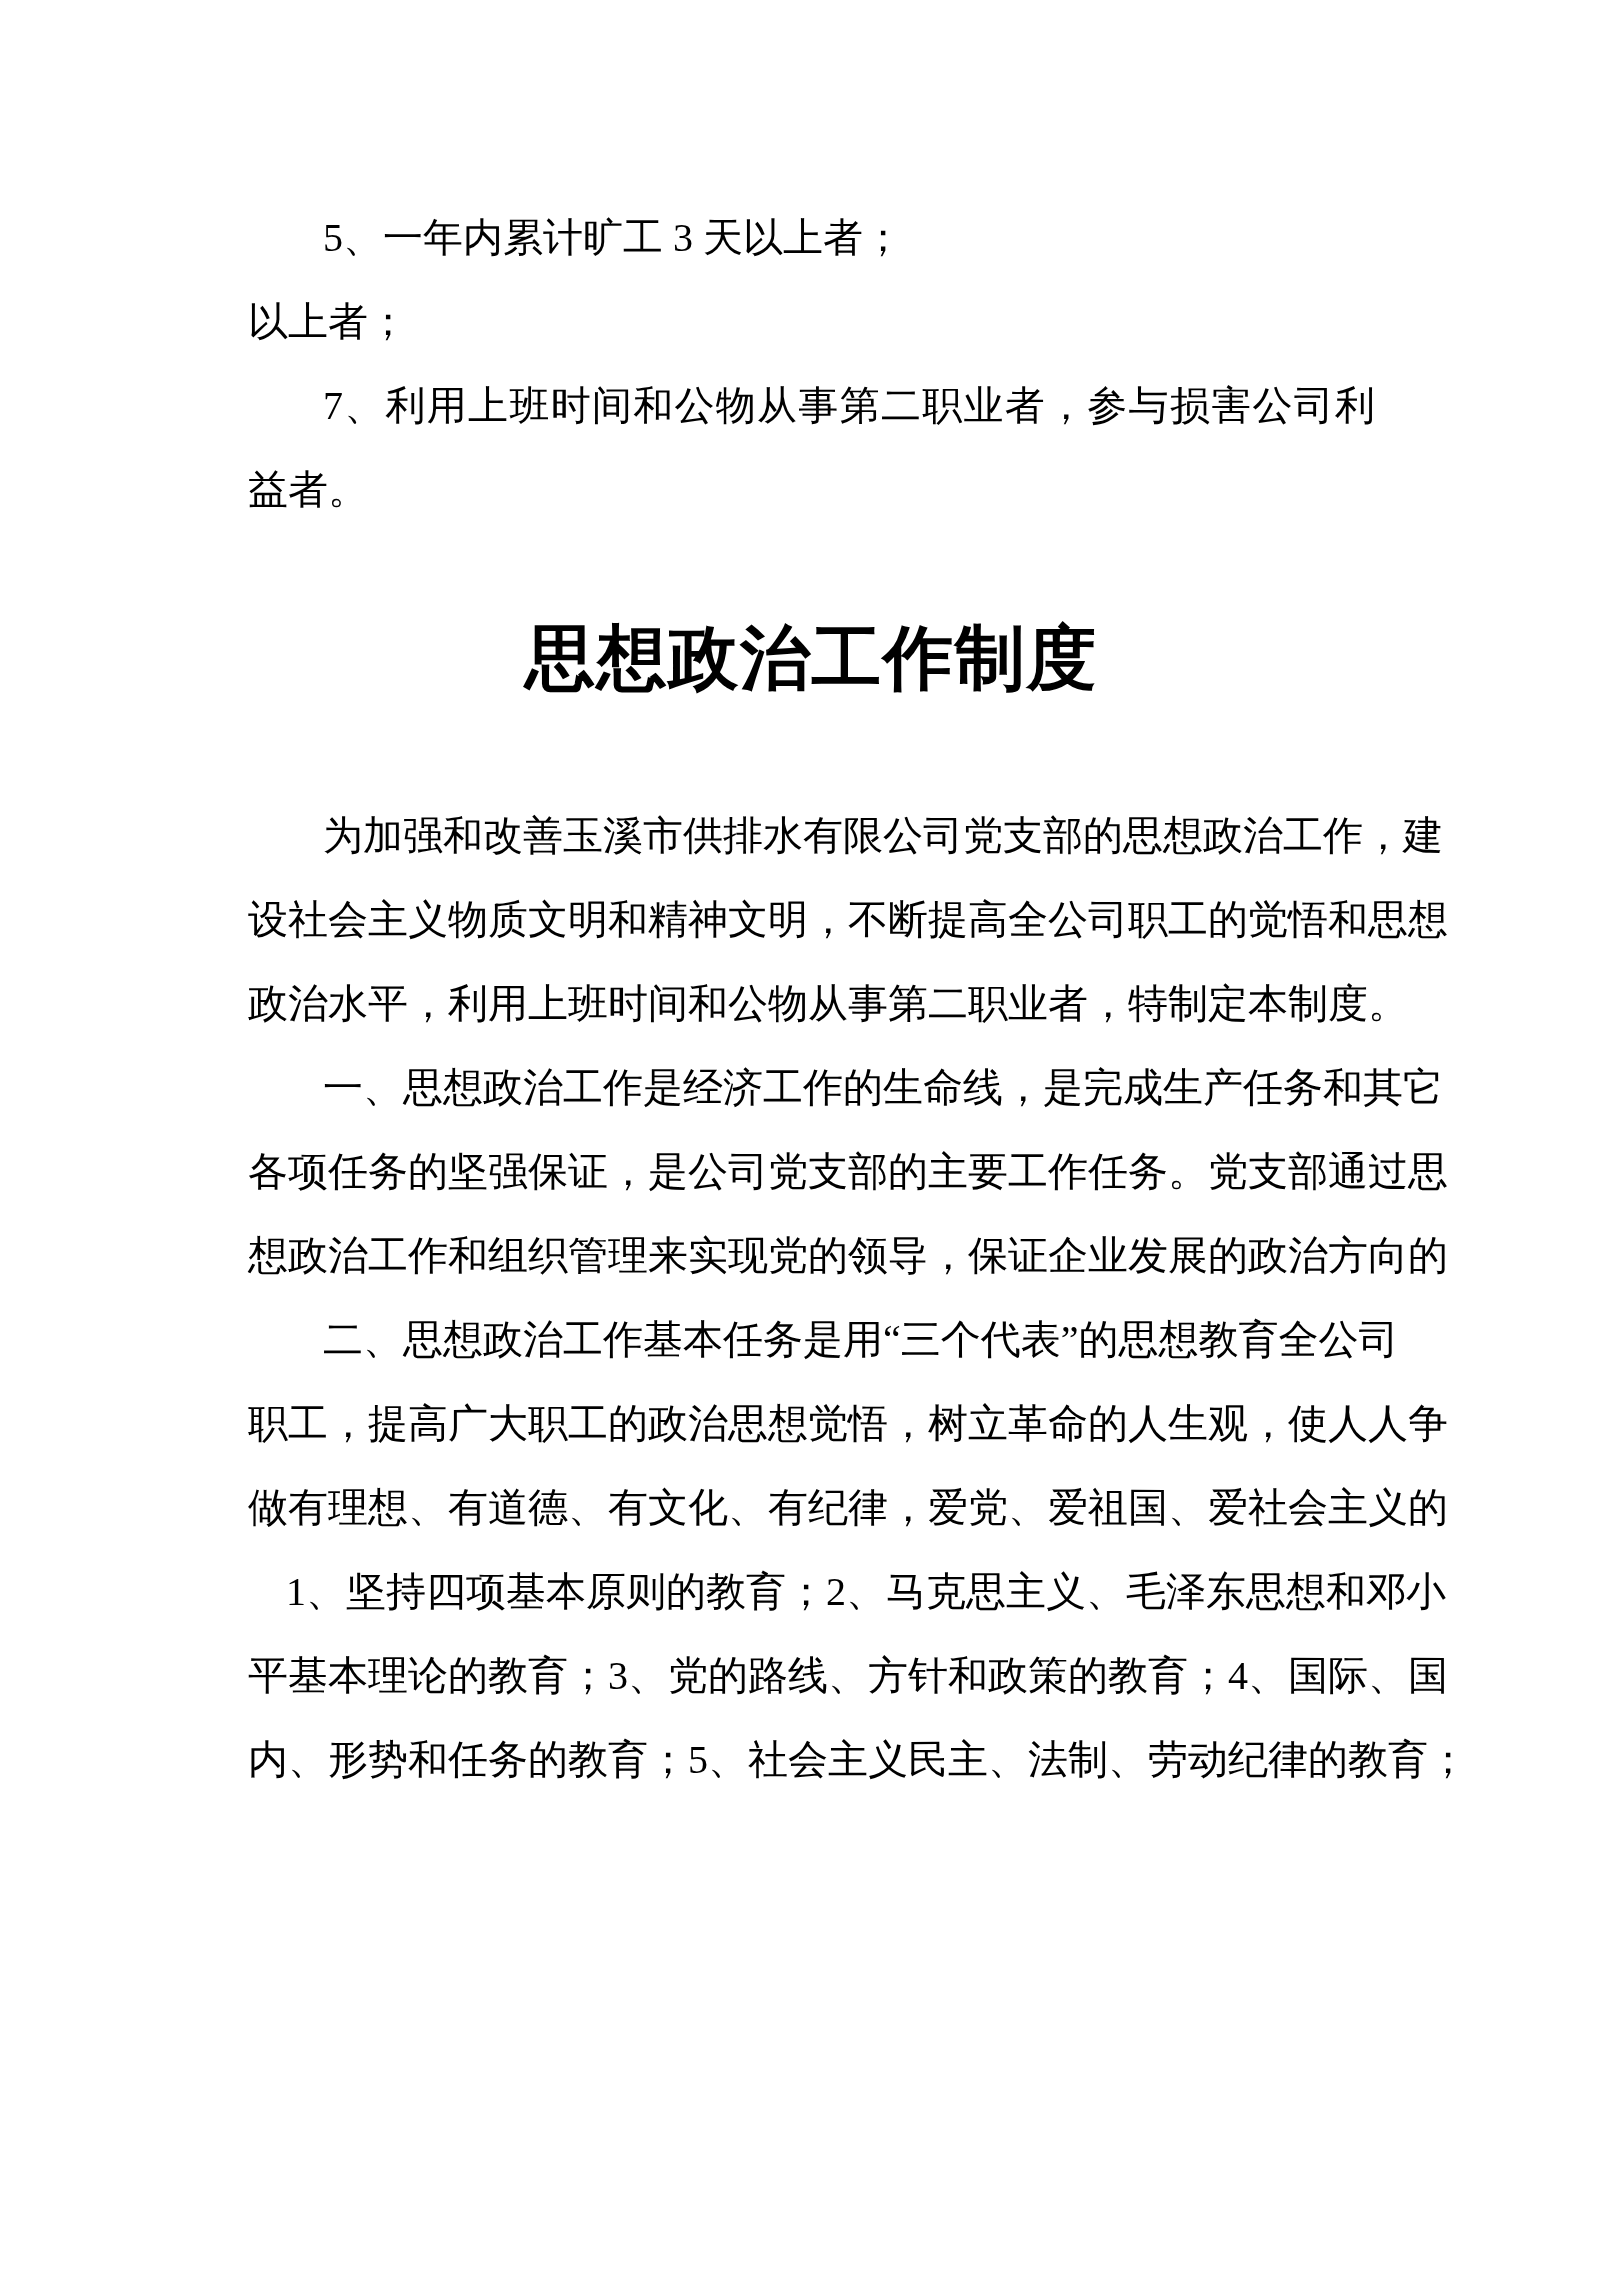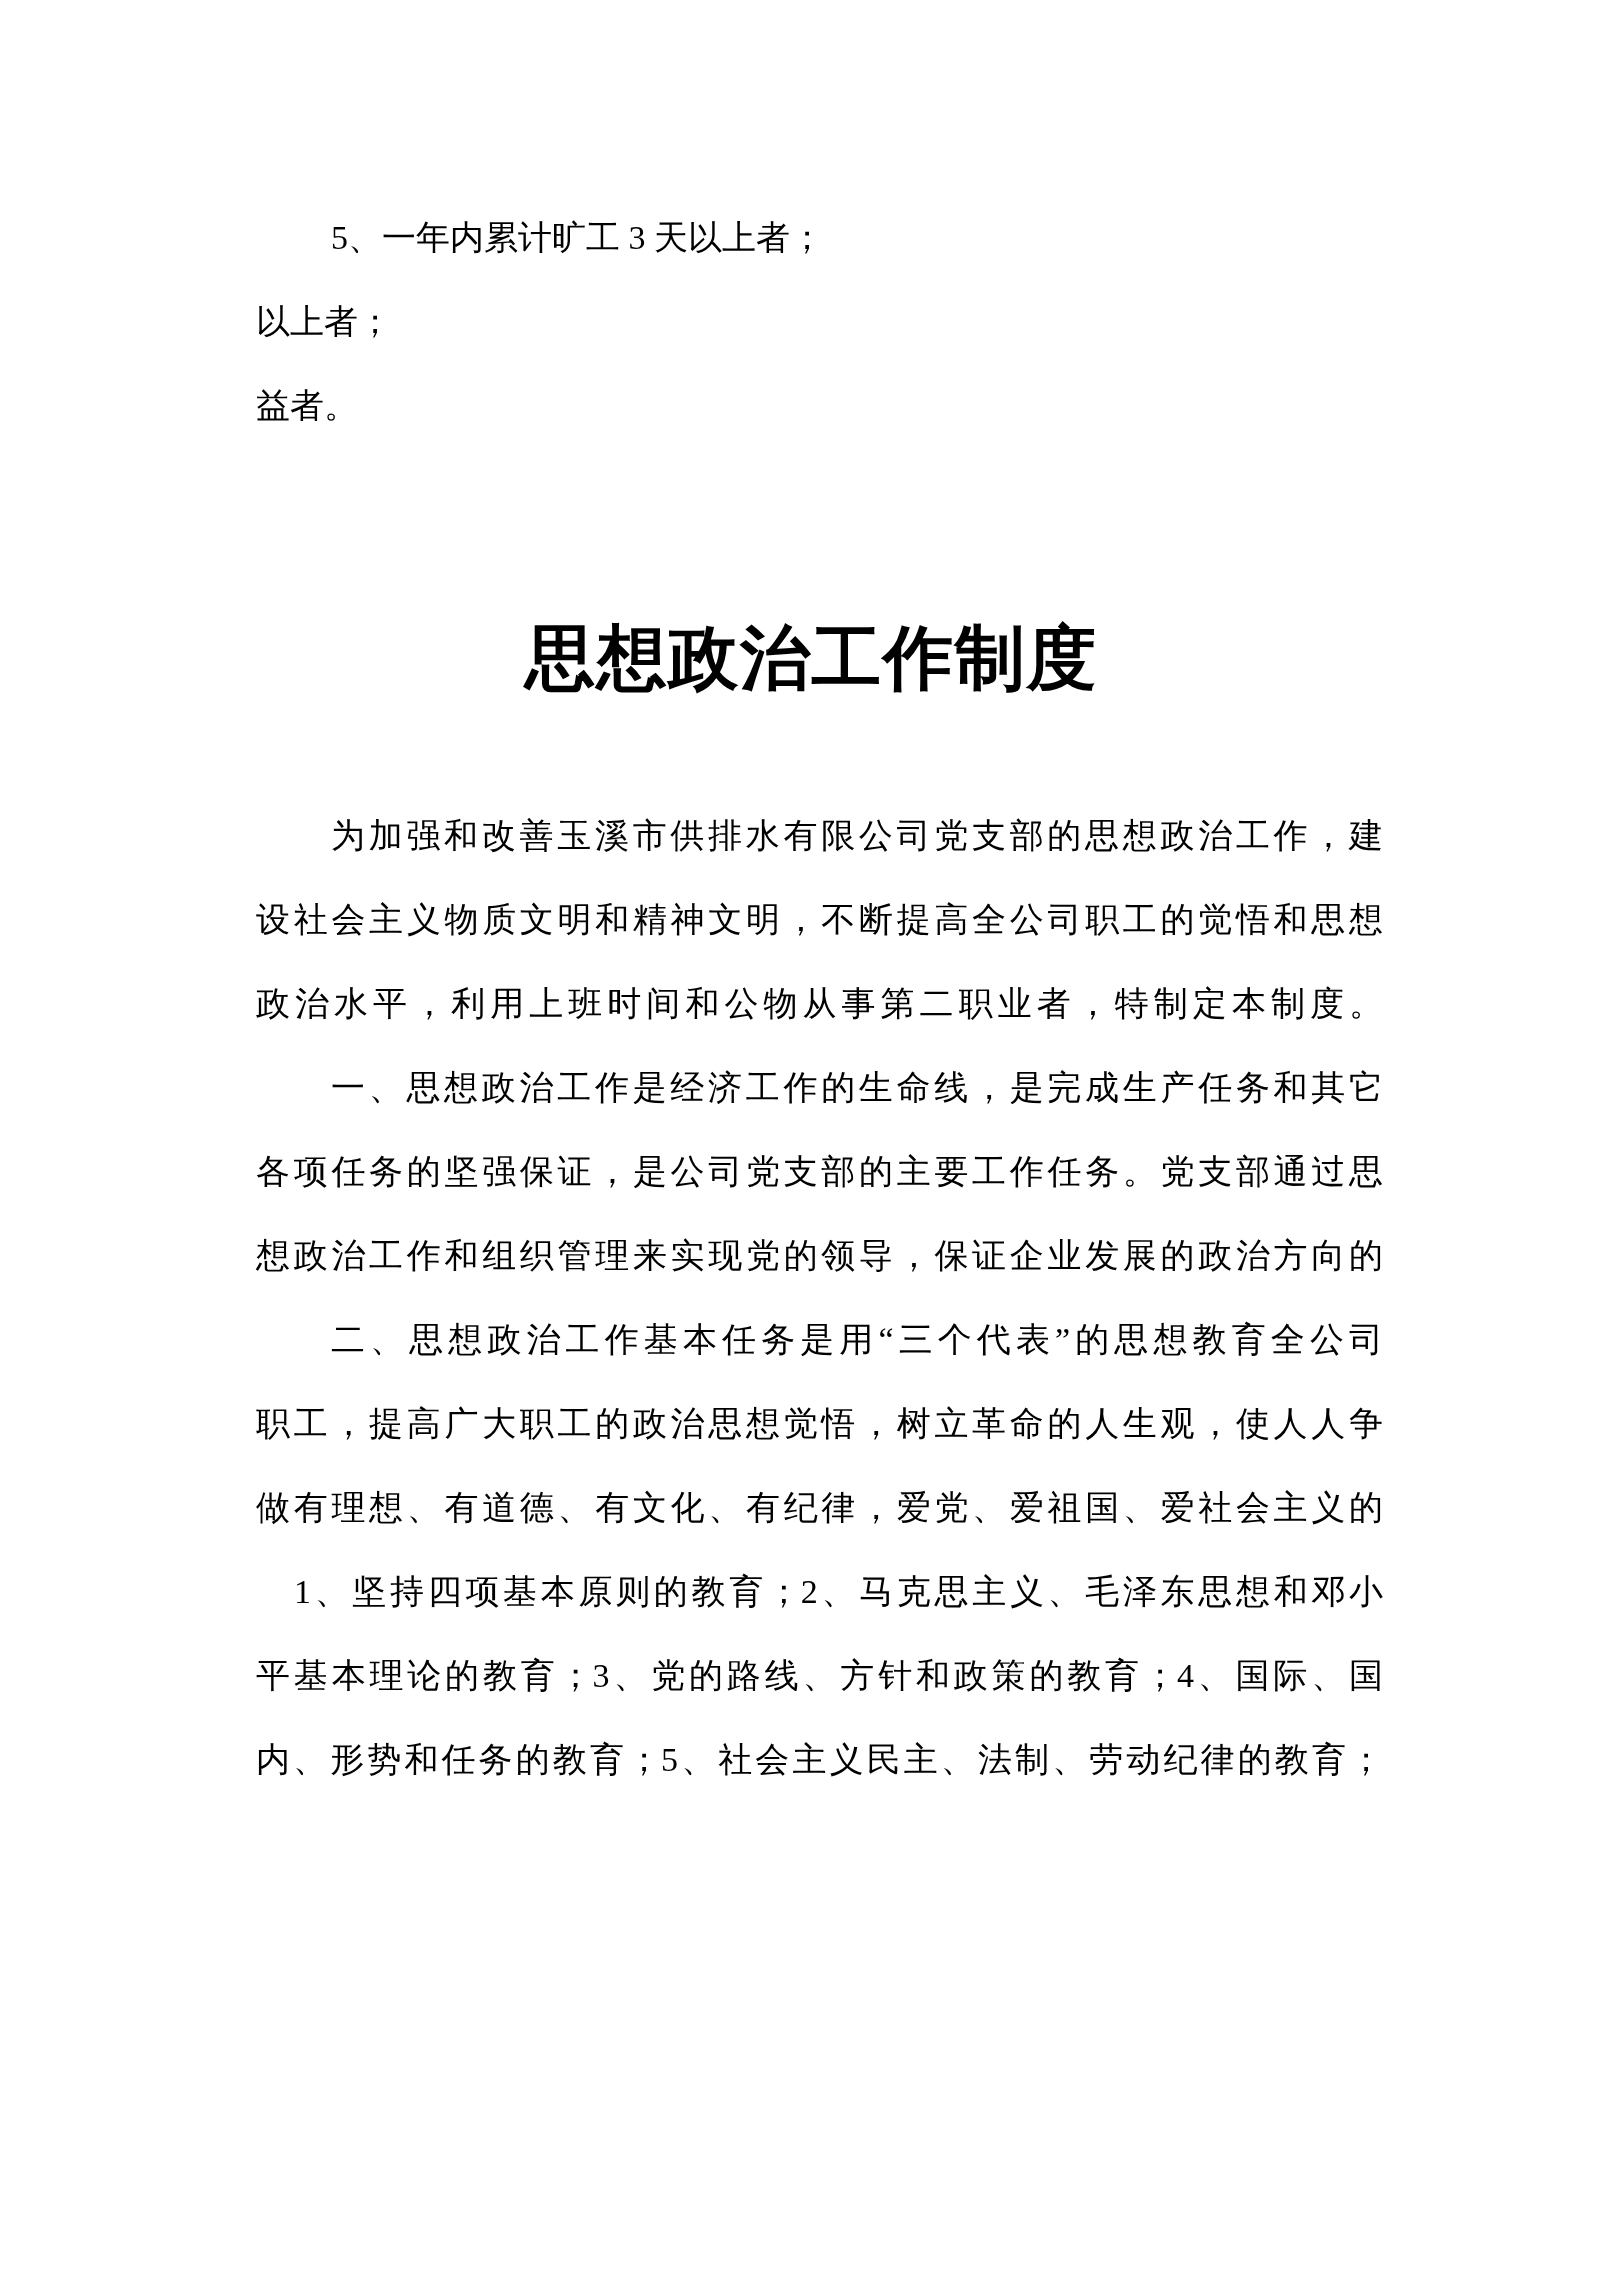--- a/index.html
+++ b/index.html
@@ -11,23 +11,23 @@
     position: relative;
     width: 1623px;
     height: 2295px;
     background: #ffffff;
     color: #000000;
     font-family: "Liberation Serif", "DejaVu Serif", serif;
     overflow: hidden;
   }
   .text-block {
     position: absolute;
-    left: 256px;
+    left: 248px;
     width: 1127px;
-    font-size: 34px;
+    font-size: 40px;
   }
   #block-intro { top: 196px; }
   #block-body  { top: 794px; }
   .line {
     height: 84px;
     line-height: 84px;
     white-space: nowrap;
     text-align: left;
   }
   
@@ -52,20 +52,21 @@
   }
 </style>
 </head>
 <body>
 
 <div class="page">
 
   <div class="text-block" id="block-intro">
     <div class="line ind2">5、一年内累计旷工 3 天以上者；</div>
     <div class="line">以上者；</div>
+    <div class="line ind2 fill">7、利用上班时间和公物从事第二职业者，参与损害公司利</div>
     <div class="line">益者。</div>
   </div>
 
   <div class="doc-title">思想政治工作制度</div>
 
   <div class="text-block" id="block-body">
     <div class="line ind2 fill">为加强和改善玉溪市供排水有限公司党支部的思想政治工作，建</div>
     <div class="line fill">设社会主义物质文明和精神文明，不断提高全公司职工的觉悟和思想</div>
     <div class="line fill">政治水平，利用上班时间和公物从事第二职业者，特制定本制度。</div>
     <div class="line ind2 fill">一、思想政治工作是经济工作的生命线，是完成生产任务和其它</div>

